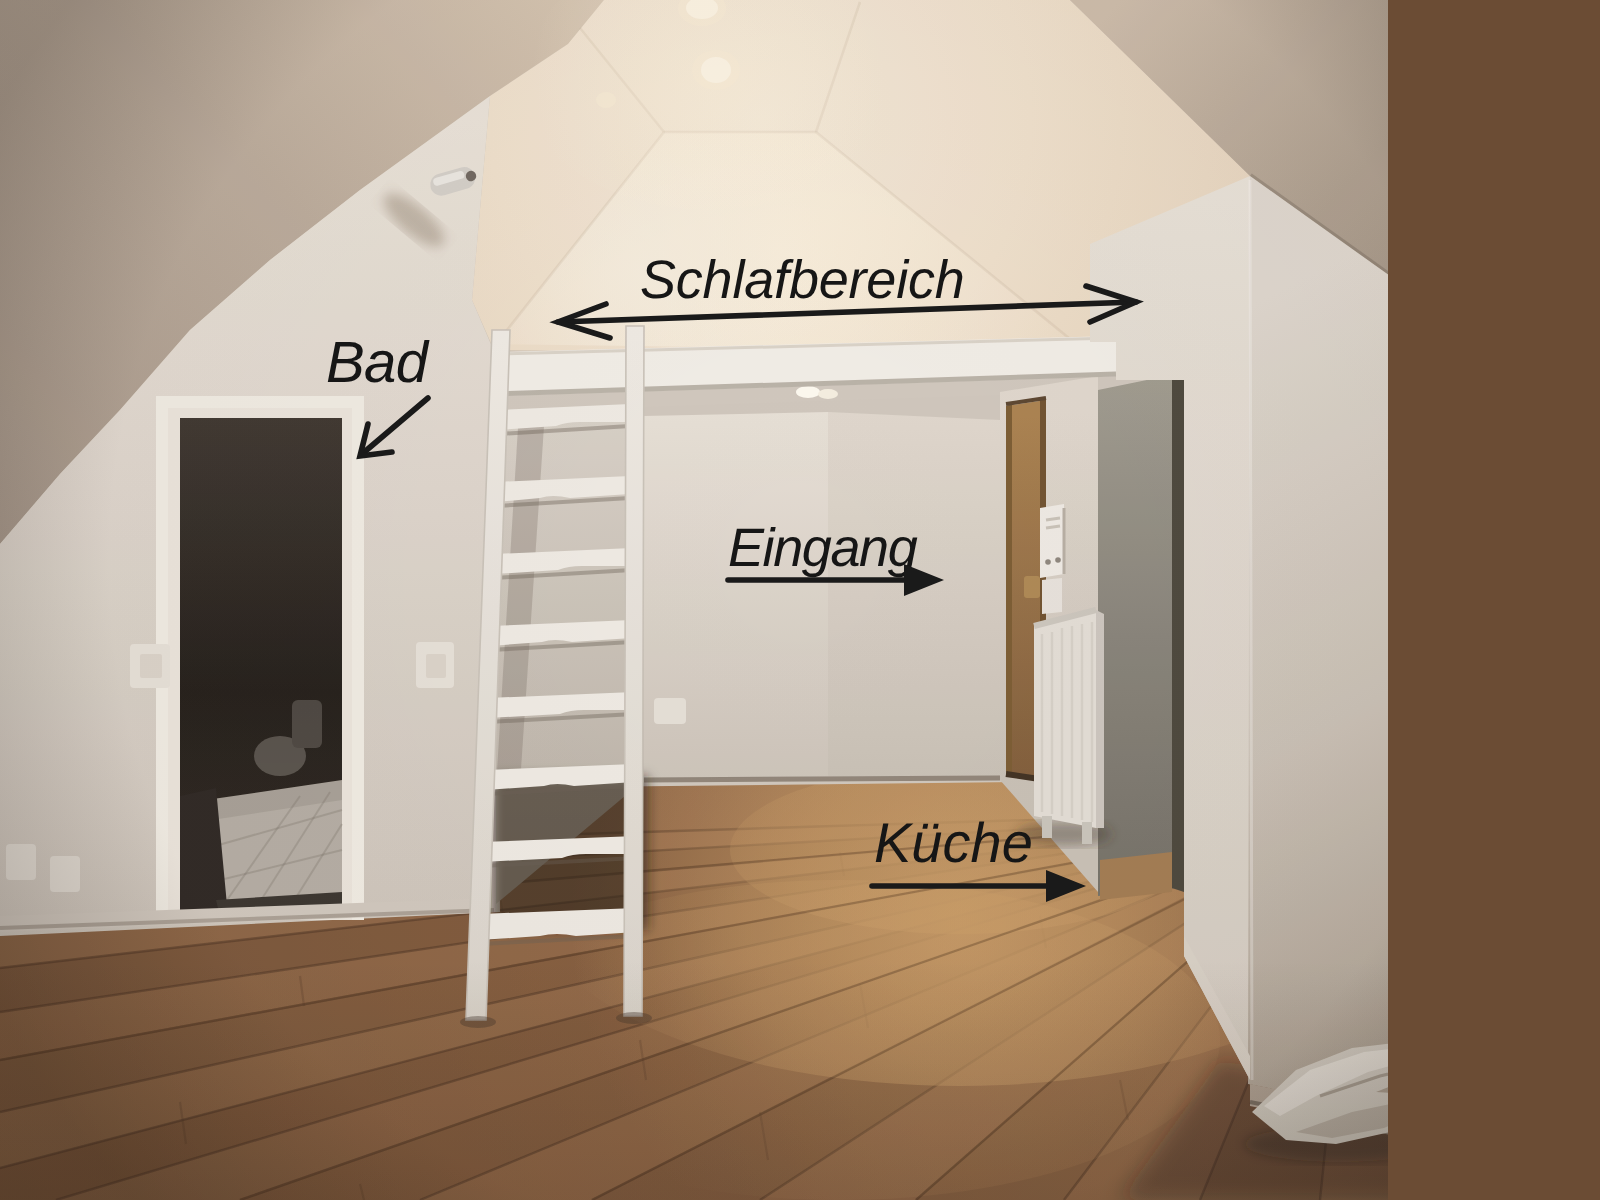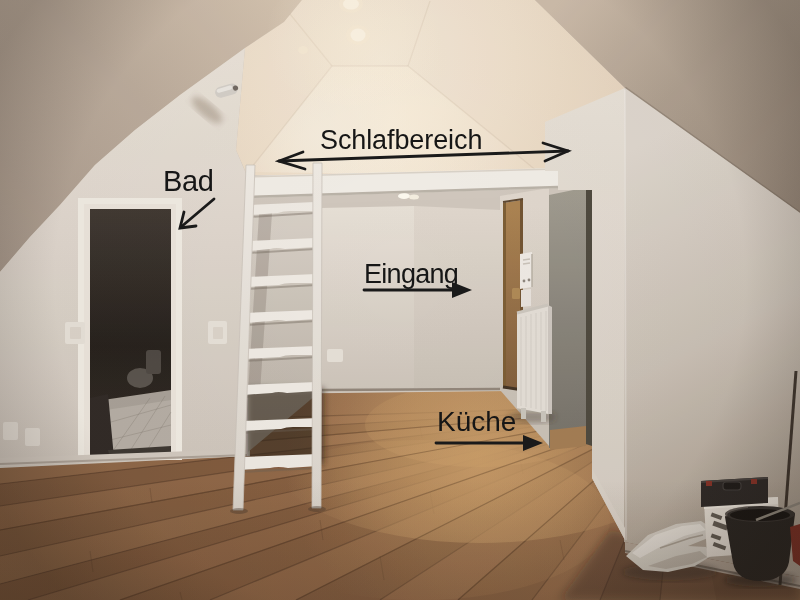--- a/index.html
+++ b/index.html
@@ -1,17 +1,17 @@
 <!DOCTYPE html>
 <html><head>
 <meta charset="utf-8">
 <style>
   html,body{margin:0;padding:0;background:#6b4c34;}
-  .stage{position:relative;width:800px;height:600px;overflow:hidden;
-         font-family:"Liberation Sans", sans-serif;}
+  .stage{position:relative;width:694px;height:600px;overflow:hidden;
+         font-family:"Liberation Sans", sans-serif;font-style:italic;}
   svg{display:block;}
 </style>
 </head>
 <body>
 <div class="stage">
 <svg width="800" height="600" viewBox="0 0 800 600">
 <defs>
   <linearGradient id="gLeftSlope" x1="302" y1="0" x2="0" y2="272" gradientUnits="userSpaceOnUse">
     <stop offset="0" stop-color="#d5c6b3"></stop>
     <stop offset="0.45" stop-color="#baac9d"></stop>

